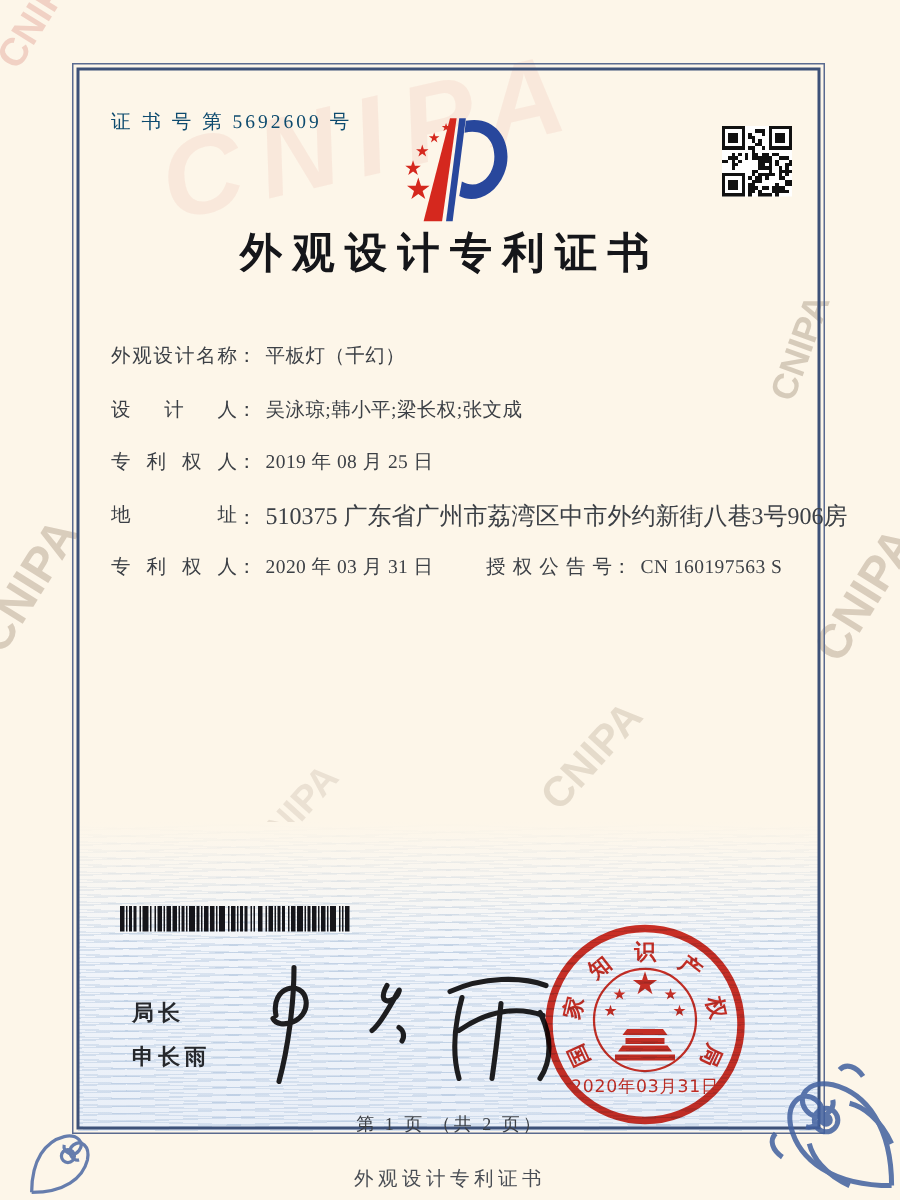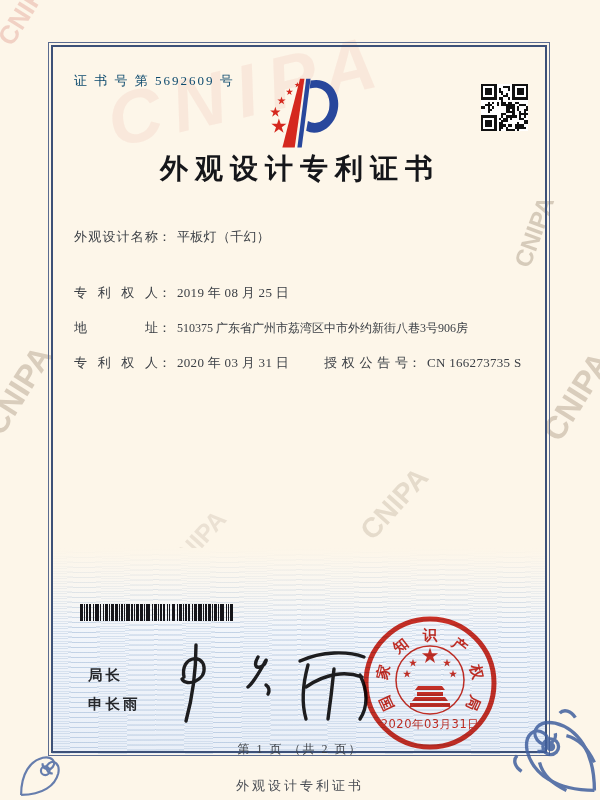--- a/index.html
+++ b/index.html
@@ -29,26 +29,26 @@
 
   .qr{position:absolute;left:481px;top:84px;width:47px;height:47px;z-index:3;}
 
   .logo{position:absolute;left:255px;top:70px;width:90px;height:88px;z-index:3;}
 
   .title{position:absolute;left:0;top:150px;width:100%;text-align:center;
       font-size:28px;font-weight:bold;letter-spacing:7px;color:#15161a;z-index:3;}
 
   .fields{position:absolute;left:74px;top:228px;width:462px;z-index:3;font-size:13px;}
   .frow{height:22px;margin-bottom:13px;white-space:nowrap;}
-  .frow.first{margin-bottom:34px;}
+  .frow.first{margin-bottom:14px;}
   .flabel{display:inline-block;width:84px;text-align:justify;text-align-last:justify;
       vertical-align:top;}
   .fcolon{display:inline-block;margin-right:6px;}
   .fvalue{letter-spacing:.3px;}
-  .fvalue.addr{font-size:12px;letter-spacing:0;}
+  .fvalue.addr{font-size:16px;letter-spacing:0;}
   .row-grant{display:flex;}
   .grant-left{width:250px;}
 
   .paras{position:absolute;left:72px;top:468px;width:458px;z-index:3;
       font-size:13px;line-height:21.5px;text-align:justify;color:#34373d;}
   .paras p{margin:0;text-indent:2em;}
 
   .barcode{position:absolute;left:80px;top:604px;width:170px;height:17px;z-index:3;
       font-size:0;white-space:nowrap;}
 
@@ -239,31 +239,34 @@
     <path d="M62,12 C88,7 99,33 91,52 C84,69 68,75 57,69 L59,58 C70,64 80,57 83,45 C86,30 78,17 61,21 Z" fill="#28479c"></path>
   </svg>
 
   <div class="title">外观设计专利证书</div>
 
   <div class="fields">
     <div class="frow first">
       <span class="flabel">外观设计名称</span><span class="fcolon">：</span><span class="fvalue">平板灯（千幻）</span>
     </div>
     <div class="frow">
+      <span class="flabel">设计人</span><span class="fcolon">：</span><span class="fvalue">吴泳琼;韩小平;梁长权;张文成</span>
+    </div>
+    <div class="frow">
       <span class="flabel">专利权人</span><span class="fcolon">：</span><span class="fvalue">2019 年 08 月 25 日</span>
     </div>
     <div class="frow">
       <span class="flabel">地址</span><span class="fcolon">：</span><span class="fvalue addr">510375 广东省广州市荔湾区中市外约新街八巷3号906房</span>
     </div>
     <div class="frow row-grant">
       <span class="grant-left">
         <span class="flabel">专利权人</span><span class="fcolon">：</span><span class="fvalue">2020 年 03 月 31 日</span>
       </span>
       <span>
-        <span class="flabel">授权公告号</span><span class="fcolon">：</span><span class="fvalue">CN 166273735 S</span>
+        <span class="flabel">授权公告号</span><span class="fcolon">：</span><span class="fvalue">CN 160197563 S</span>
       </span>
     </div>
   </div>
 
   <div class="paras">
   </div>
 
   <div class="barcode"><span style="display:inline-block;vertical-align:top;height:100%;background:#15151a;width:2.6px;margin-right:1.2px"></span><span style="display:inline-block;vertical-align:top;height:100%;background:#15151a;width:1.3px;margin-right:1.2px"></span><span style="display:inline-block;vertical-align:top;height:100%;background:#15151a;width:1.3px;margin-right:1.2px"></span><span style="display:inline-block;vertical-align:top;height:100%;background:#15151a;width:2.6px;margin-right:1.2px"></span><span style="display:inline-block;vertical-align:top;height:100%;background:#15151a;width:1.3px;margin-right:1.2px"></span><span style="display:inline-block;vertical-align:top;height:100%;background:#15151a;width:3.9000000000000004px;margin-right:1.2px"></span><span style="display:inline-block;vertical-align:top;height:100%;background:#15151a;width:1.3px;margin-right:1.2px"></span><span style="display:inline-block;vertical-align:top;height:100%;background:#15151a;width:1.3px;margin-right:1.2px"></span><span style="display:inline-block;vertical-align:top;height:100%;background:#15151a;width:2.6px;margin-right:1.2px"></span><span style="display:inline-block;vertical-align:top;height:100%;background:#15151a;width:1.3px;margin-right:1.2px"></span><span style="display:inline-block;vertical-align:top;height:100%;background:#15151a;width:2.6px;margin-right:1.2px"></span><span style="display:inline-block;vertical-align:top;height:100%;background:#15151a;width:2.6px;margin-right:1.2px"></span><span style="display:inline-block;vertical-align:top;height:100%;background:#15151a;width:1.3px;margin-right:1.2px"></span><span style="display:inline-block;vertical-align:top;height:100%;background:#15151a;width:1.3px;margin-right:1.2px"></span><span style="display:inline-block;vertical-align:top;height:100%;background:#15151a;width:1.3px;margin-right:1.2px"></span><span style="display:inline-block;vertical-align:top;height:100%;background:#15151a;width:3.9000000000000004px;margin-right:1.2px"></span><span style="display:inline-block;vertical-align:top;height:100%;background:#15151a;width:1.3px;margin-right:1.2px"></span><span style="display:inline-block;vertical-align:top;height:100%;background:#15151a;width:1.3px;margin-right:1.2px"></span><span style="display:inline-block;vertical-align:top;height:100%;background:#15151a;width:2.6px;margin-right:1.2px"></span><span style="display:inline-block;vertical-align:top;height:100%;background:#15151a;width:2.6px;margin-right:1.2px"></span><span style="display:inline-block;vertical-align:top;height:100%;background:#15151a;width:1.3px;margin-right:1.2px"></span><span style="display:inline-block;vertical-align:top;height:100%;background:#15151a;width:3.9000000000000004px;margin-right:1.2px"></span><span style="display:inline-block;vertical-align:top;height:100%;background:#15151a;width:1.3px;margin-right:1.2px"></span><span style="display:inline-block;vertical-align:top;height:100%;background:#15151a;width:2.6px;margin-right:1.2px"></span><span style="display:inline-block;vertical-align:top;height:100%;background:#15151a;width:1.3px;margin-right:1.2px"></span><span style="display:inline-block;vertical-align:top;height:100%;background:#15151a;width:1.3px;margin-right:1.2px"></span><span style="display:inline-block;vertical-align:top;height:100%;background:#15151a;width:2.6px;margin-right:1.2px"></span><span style="display:inline-block;vertical-align:top;height:100%;background:#15151a;width:1.3px;margin-right:1.2px"></span><span style="display:inline-block;vertical-align:top;height:100%;background:#15151a;width:1.3px;margin-right:1.2px"></span><span style="display:inline-block;vertical-align:top;height:100%;background:#15151a;width:3.9000000000000004px;margin-right:1.2px"></span><span style="display:inline-block;vertical-align:top;height:100%;background:#15151a;width:1.3px;margin-right:1.2px"></span><span style="display:inline-block;vertical-align:top;height:100%;background:#15151a;width:2.6px;margin-right:1.2px"></span><span style="display:inline-block;vertical-align:top;height:100%;background:#15151a;width:1.3px;margin-right:1.2px"></span><span style="display:inline-block;vertical-align:top;height:100%;background:#15151a;width:1.3px;margin-right:1.2px"></span><span style="display:inline-block;vertical-align:top;height:100%;background:#15151a;width:2.6px;margin-right:1.2px"></span><span style="display:inline-block;vertical-align:top;height:100%;background:#15151a;width:1.3px;margin-right:1.2px"></span><span style="display:inline-block;vertical-align:top;height:100%;background:#15151a;width:2.6px;margin-right:1.2px"></span><span style="display:inline-block;vertical-align:top;height:100%;background:#15151a;width:3.9000000000000004px;margin-right:1.2px"></span><span style="display:inline-block;vertical-align:top;height:100%;background:#15151a;width:1.3px;margin-right:1.2px"></span><span style="display:inline-block;vertical-align:top;height:100%;background:#15151a;width:1.3px;margin-right:1.2px"></span><span style="display:inline-block;vertical-align:top;height:100%;background:#15151a;width:2.6px;margin-right:1.2px"></span><span style="display:inline-block;vertical-align:top;height:100%;background:#15151a;width:1.3px;margin-right:1.2px"></span><span style="display:inline-block;vertical-align:top;height:100%;background:#15151a;width:2.6px;margin-right:1.2px"></span><span style="display:inline-block;vertical-align:top;height:100%;background:#15151a;width:1.3px;margin-right:1.2px"></span><span style="display:inline-block;vertical-align:top;height:100%;background:#15151a;width:3.9000000000000004px;margin-right:1.2px"></span><span style="display:inline-block;vertical-align:top;height:100%;background:#15151a;width:1.3px;margin-right:1.2px"></span><span style="display:inline-block;vertical-align:top;height:100%;background:#15151a;width:1.3px;margin-right:1.2px"></span><span style="display:inline-block;vertical-align:top;height:100%;background:#15151a;width:2.6px;margin-right:1.2px"></span></div>
 
   <div class="signatory">

